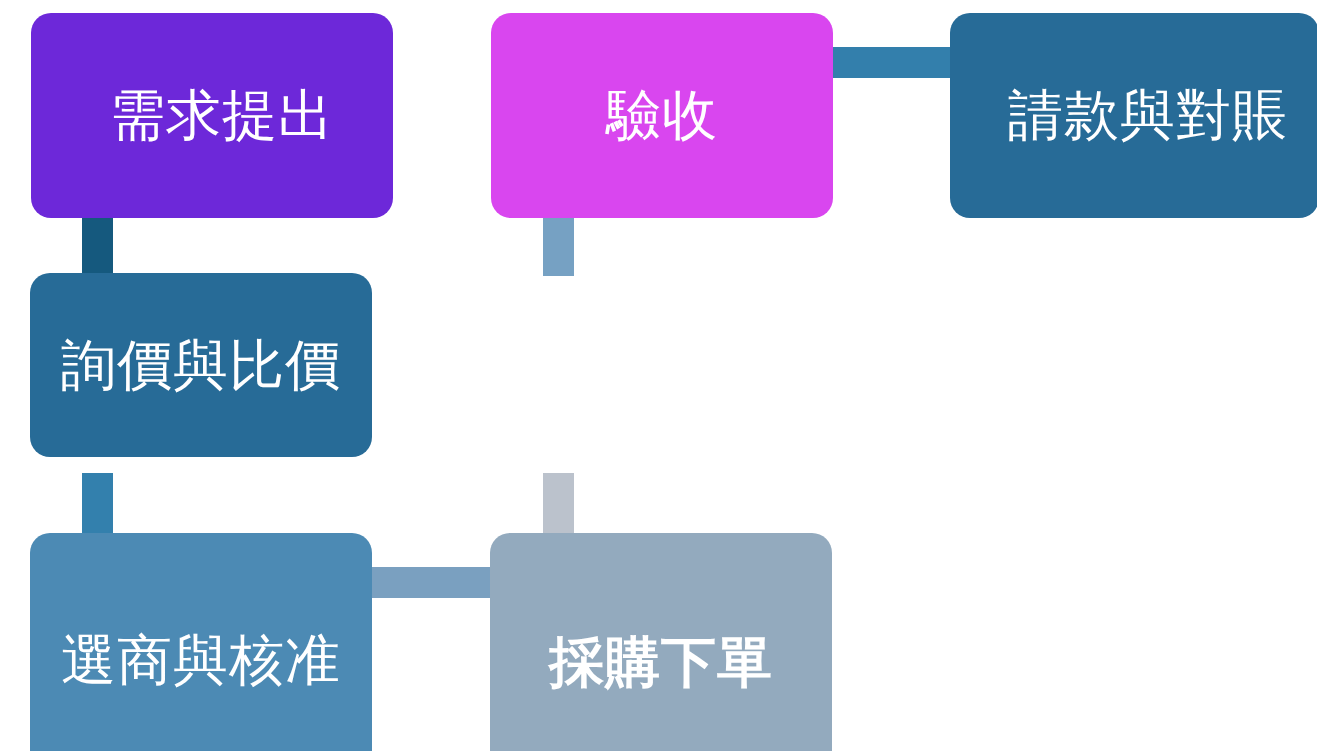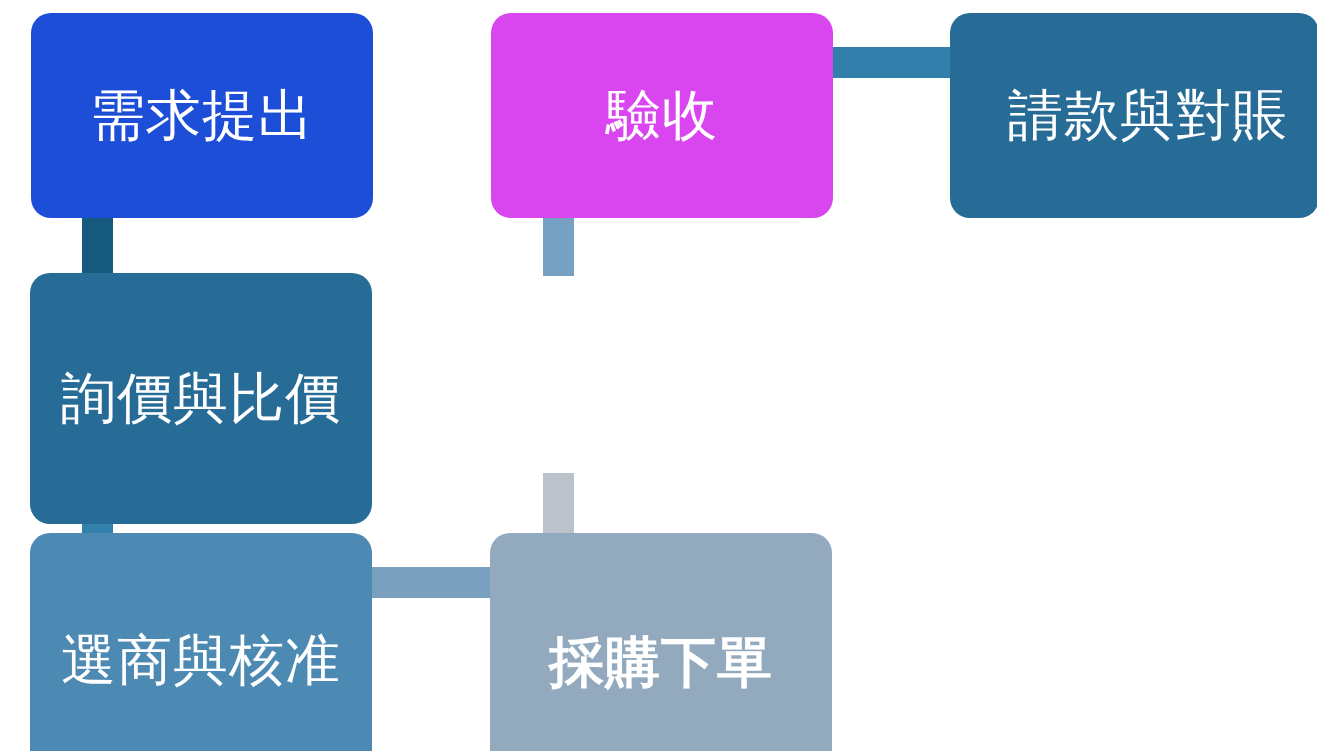--- a/index.html
+++ b/index.html
@@ -32,21 +32,21 @@
     white-space: nowrap;
     text-align: center;
   }
   .connector {
     position: absolute;
     z-index: 1;
   }
 
   
   .b1 { left: 31px;  top: 13px;  height: 205px; }
-  .b2 { left: 30px;  top: 273px; height: 251px; }
+  .b2 { left: 30px;  top: 273px; height: 184px; }
   .b3 { left: 30px;  top: 533px; height: 254px; }
   
   .b4 { left: 490px; top: 533px; height: 258px; font-weight: bold; }
   .b5 { left: 489px; top: 273px; height: 204px; }
   .b6 { left: 491px; top: 13px;  height: 205px; }
   
   .b7 { left: 950px; top: 13px;  height: 205px; padding-left: 27px; }
 
   
   .c1 { left: 82px;  top: 214px; width: 31px;  height: 62px; }
@@ -61,21 +61,21 @@
 
 <div class="canvas">
 
   <div class="connector c1" style="background-color: rgb(21, 89, 126);"></div>
   <div class="connector c2" style="background-color: rgb(51, 128, 173);"></div>
   <div class="connector c3" style="background-color: rgb(122, 160, 192);"></div>
   <div class="connector c4" style="background-color: rgb(187, 194, 204);"></div>
   <div class="connector c5" style="background-color: rgb(118, 161, 195);"></div>
   <div class="connector c6" style="background-color: rgb(51, 127, 172);"></div>
 
-  <div class="step-box b1" style="background-color: #1d4ed8;">
+  <div class="step-box b1" style="background-color: #6d28d9; padding-left: 20px;">
     <span class="step-label">需求提出</span>
   </div>
 
   <div class="step-box b2" style="background-color: rgb(39, 107, 151);">
     <span class="step-label">詢價與比價</span>
   </div>
 
   <div class="step-box b3" style="background-color: rgb(76, 138, 180);">
     <span class="step-label">選商與核准</span>
   </div>

